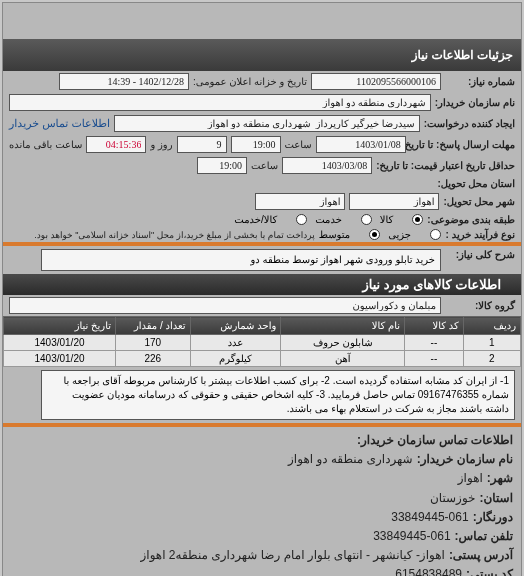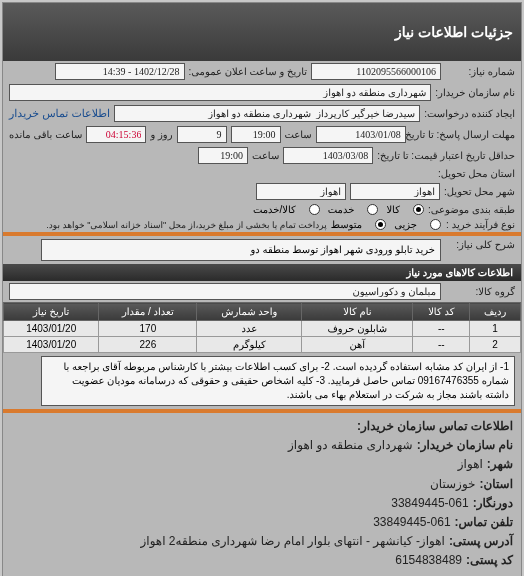--- a/index.html
+++ b/index.html
@@ -17,42 +17,44 @@
   direction: rtl;
 }
 .panel {
   background: #b8b8b8;
   border: 1px solid #888;
   margin: 2px;
 }
 .panel-header {
   background: linear-gradient(to bottom, #5a5a5a, #3a3a3a);
   color: #fff;
-  padding: 21px 8px;
-  font-size: 14px;
+  padding: 9px 8px;
+  font-size: 12px;
   font-weight: bold;
+  margin-top: 36px;
 }
 .section-header {
   background: linear-gradient(to bottom, #4a4a4a, #2a2a2a);
   color: #fff;
-  padding: 3px 8px;
-  font-size: 10px;
+  padding: 3px 20px;
+  font-size: 13px;
   font-weight: bold;
 }
 .form-row {
   display: flex;
   align-items: center;
   padding: 2px 6px;
   gap: 4px;
 }
 .form-label {
   font-size: 10px;
   color: #222;
   white-space: nowrap;
   min-width: 70px;
+  font-weight: bold;
 }
 .form-label-sm {
   font-size: 10px;
   color: #222;
   white-space: nowrap;
 }
 .form-input {
   background: #f5f5f5;
   border: 1px solid #555;
   padding: 1px 4px;
@@ -67,21 +69,21 @@
 .w-60 { width: 60px; }
 .w-50 { width: 50px; }
 .radio-group {
   display: flex;
   gap: 8px;
   align-items: center;
 }
 .radio-item {
   display: flex;
   align-items: center;
-  gap: 13px;
+  gap: 19px;
   font-size: 10px;
 }
 .radio {
   width: 11px;
   height: 11px;
   border: 1px solid #333;
   border-radius: 50%;
   display: inline-flex;
   align-items: center;
   justify-content: center;
@@ -113,24 +115,25 @@
   width: 100%;
   border-collapse: collapse;
   font-size: 10px;
 }
 th {
   background: linear-gradient(to bottom, #5a5a5a, #3a3a3a);
   color: #fff;
   padding: 3px 4px;
   border: 1px solid #666;
   font-weight: normal;
+  text-align: right;
 }
 td {
   background: #e8e8e8;
-  padding: 2px 4px;
+  padding: 2px 20px;
   border: 1px solid #999;
   text-align: center;
 }
 .info-block {
   padding: 4px 8px;
   font-size: 12px;
   line-height: 1.6;
   color: #222;
 }
 .info-line {
@@ -146,21 +149,21 @@
 </style>
 </head>
 <body>
 
 <div class="panel">
   <div class="panel-header">جزئیات اطلاعات نیاز</div>
 
   <div class="form-row">
     <span class="form-label">شماره نیاز:</span>
     <input class="form-input w-130" value="1102095566000106" style="">
-    <span class="form-label-sm">تاریخ و ساعت اعلان عمومی:</span>
+    <span class="form-label-sm">تاریخ و خزانه اعلان عمومی:</span>
     <input class="form-input w-130" value="1402/12/28 - 14:39" style="">
   </div>
 
   <div class="form-row">
     <span class="form-label">نام سازمان خریدار:</span>
     <input class="form-input wide" value="شهرداری منطقه دو اهواز" style="">
   </div>
 
   <div class="form-row">
     <span class="form-label">ایجاد کننده درخواست:</span>

